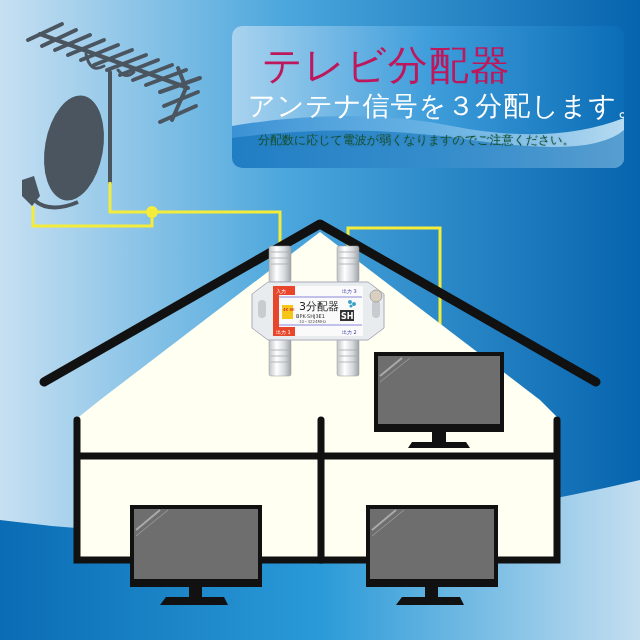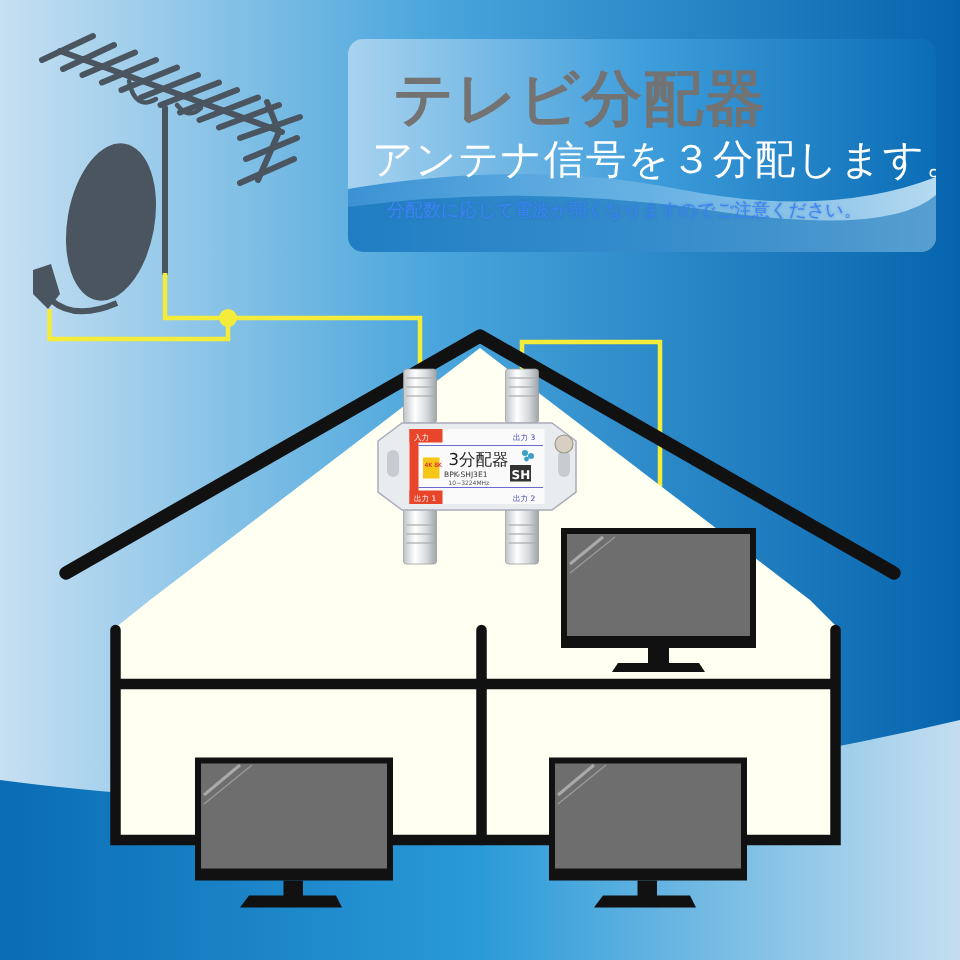--- a/index.html
+++ b/index.html
@@ -1,23 +1,23 @@
 <!DOCTYPE html>
 <html><head>
 <meta charset="utf-8">
 <style>
   html, body { margin: 0; padding: 0; }
   body { width: 640px; height: 640px; overflow: hidden; position: relative; font-family: "DejaVu Sans", sans-serif; }
   .stage { position: absolute; left: 0; top: 0; width: 640px; height: 640px; }
   .bg { position: absolute; left: 0; top: 0; width: 640px; height: 640px; }
   svg { position: absolute; left: 0; top: 0; }
   .title-panel { position: absolute; left: 232px; top: 26px; width: 392px; height: 142px; border-radius: 10px; overflow: hidden; }
-  .title-main { position: absolute; left: 30px; top: 12px; color: #737373; font-size: 40px; letter-spacing: 1px; white-space: nowrap; font-weight: bold; }
+  .title-main { position: absolute; left: 30px; top: 12px; color: #be185d; font-size: 40px; letter-spacing: 1px; white-space: nowrap; }
   .title-sub { position: absolute; left: 16px; top: 62px; color: #fff; font-size: 27px; white-space: nowrap; letter-spacing: 1px; }
-  .title-note { position: absolute; left: 26px; top: 106px; color: #3b82f6; font-size: 12px; white-space: nowrap; text-shadow: 0 0 2px rgba(40,110,170,0.6); font-family: Liberation Serif, serif; }
+  .title-note { position: absolute; left: 26px; top: 106px; color: #14532d; font-size: 12px; white-space: nowrap; text-shadow: 0 0 2px rgba(40,110,170,0.6); font-family: Liberation Serif, serif; }
 </style>
 </head>
 <body>
 
 <div class="stage">
 
   <svg class="bg" width="640" height="640" viewBox="0 0 640 640">
     <defs>
       <linearGradient id="bgGrad" x1="0" y1="0" x2="1" y2="0">
         <stop offset="0" stop-color="#c7e0f2"></stop>

